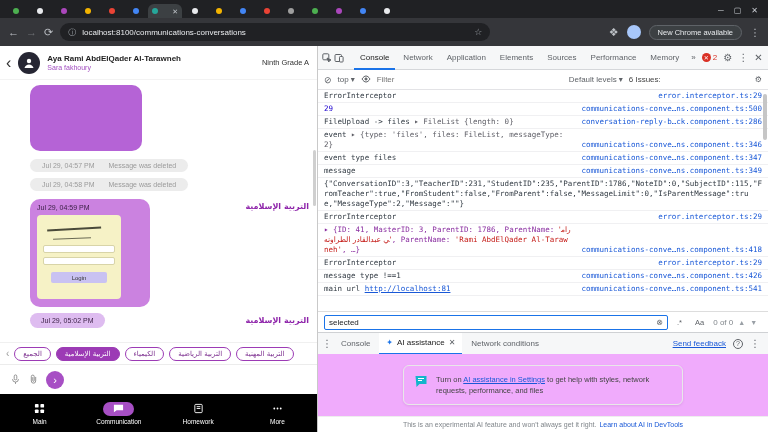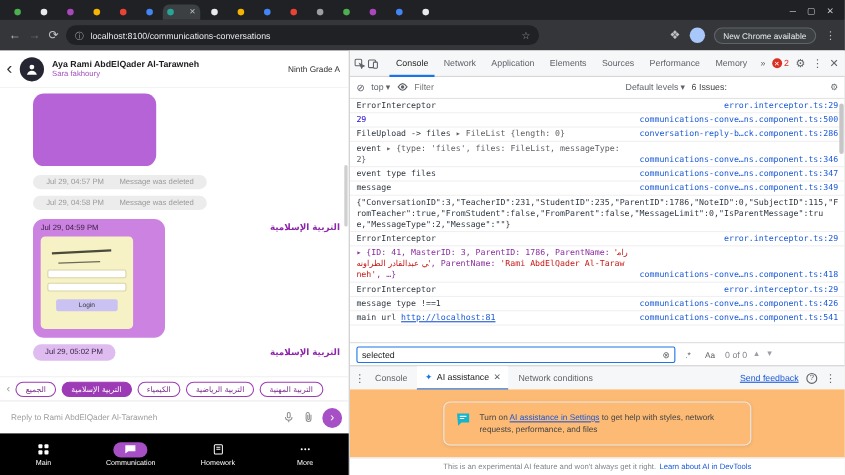--- a/index.html
+++ b/index.html
@@ -91,35 +91,35 @@
   .crow { display:flex; justify-content:space-between; align-items:flex-end; padding:1px 6px 1px 6px; border-bottom:1px solid #f0f0f2; line-height:10px; }
   .cleft { word-break:break-all; }
   .clink { color:#1958d7; white-space:nowrap; margin-left:10px; flex:0 0 auto; }
   .num { color:#1c00cf; }
   .preview { color:#5e5e66; }
   .objprev { color:#8a2ea0; }
   .strv { color:#c41a16; }
   .urllink { color:#1958d7; text-decoration:underline; }
   .dt-scroll { position:absolute; right:1px; top:4px; width:4px; height:46px; background:#c6c6c6; border-radius:2px; }
   .findbar { height:21px; border-top:1px solid #ddd; display:flex; align-items:center; gap:5px; padding:0 6px; font-size:8px; color:#5f6368; }
-  .findbox { width:290px; height:15px; border:1.5px solid #1a73e8; border-radius:2px; display:flex; align-items:center; padding:0 4px; gap:4px; }
+  .findbox { width:344px; height:15px; border:1.5px solid #1a73e8; border-radius:2px; display:flex; align-items:center; padding:0 4px; gap:4px; }
   .findbox input { flex:1; border:none; outline:none; font-size:8px; color:#202124; }
   .findbox .clear { color:#5f6368; font-size:8px; }
   .find-ic { border:1px solid transparent; padding:0 3px; font-size:7.5px; color:#5f6368; }
   .find-count { color:#80868b; }
   .find-chev { color:#9aa0a6; font-size:7px; }
   .drawer-tabs { height:22px; border-top:1px solid #cfd1d4; background:#f6f7f8; display:flex; align-items:center; font-size:8px; color:#5f6368; padding:0 4px; gap:2px; }
   .drw-tab { padding:0 7px; height:22px; display:flex; align-items:center; gap:4px; }
   .drw-tab.active { color:#1a1a1a; border-bottom:2px solid #1a73e8; background:#fff; }
   .drw-tab .tx { color:#5f6368; font-size:8px; }
   .spark { color:#1a73e8; font-size:8px; }
   .drw-right { margin-left:auto; display:flex; align-items:center; gap:7px; padding-right:4px; }
   .feedback { color:#1958d7; text-decoration:underline; }
   .helpq { width:10px; height:10px; border:1px solid #5f6368; border-radius:50%; font-size:7px; display:flex; align-items:center; justify-content:center; color:#5f6368; }
-  .ai-area { height:62px; display:flex; align-items:center; justify-content:center; background:#fdba74; }
+  .ai-area { height:62px; display:flex; align-items:center; justify-content:center; background:#f0abfc; }
   .ai-card { display:flex; gap:8px; align-items:flex-start; max-width:280px; border:1px solid #e8e8e8; border-radius:6px; padding:8px 10px; box-shadow:0 1px 3px rgba(0,0,0,.08); }
   .ai-bubble { width:14px; height:14px; flex:0 0 auto; }
   .ai-text { font-size:7.5px; color:#444; line-height:11px; }
   .ai-link { color:#1958d7; text-decoration:underline; }
   .dt-footer { height:16px; border-top:1px solid #eee; display:flex; align-items:center; justify-content:center; gap:3px; font-size:7px; color:#80868b; background:#fff; }
   .dt-footer .flink { color:#1958d7; }
 </style>
 </head>
 <body>
 
@@ -254,21 +254,20 @@
       <div class="chips">
         <span class="scroll-chev">‹</span>
         <span class="chip ar">الجميع</span>
         <span class="chip active ar">التربية الإسلامية</span>
         <span class="chip ar">الكيمياء</span>
         <span class="chip ar">التربية الرياضية</span>
         <span class="chip ar">التربية المهنية</span>
       </div>
 
       <div class="replybar">
-        <span class="reply-text">Reply to Rami AbdElQader  Al-Tarawneh</span>
         <span class="rico">
           <svg viewBox="0 0 12 12" fill="none" stroke="#8a8a8a" stroke-width="1">
               <rect x="4.6" y="1" width="2.8" height="5.4" rx="1.4"></rect>
               <path d="M2.8 5.6a3.2 3.2 0 0 0 6.4 0M6 8.8v2"></path>
             </svg>
         </span>
         <span class="rico">
           <svg viewBox="0 0 12 12" fill="none" stroke="#8a8a8a" stroke-width="1">
               <path d="M8.4 3.2v4.4a2.4 2.4 0 0 1-4.8 0V2.8a1.6 1.6 0 0 1 3.2 0v4.4a.8.8 0 0 1-1.6 0V3.4"></path>
             </svg>

